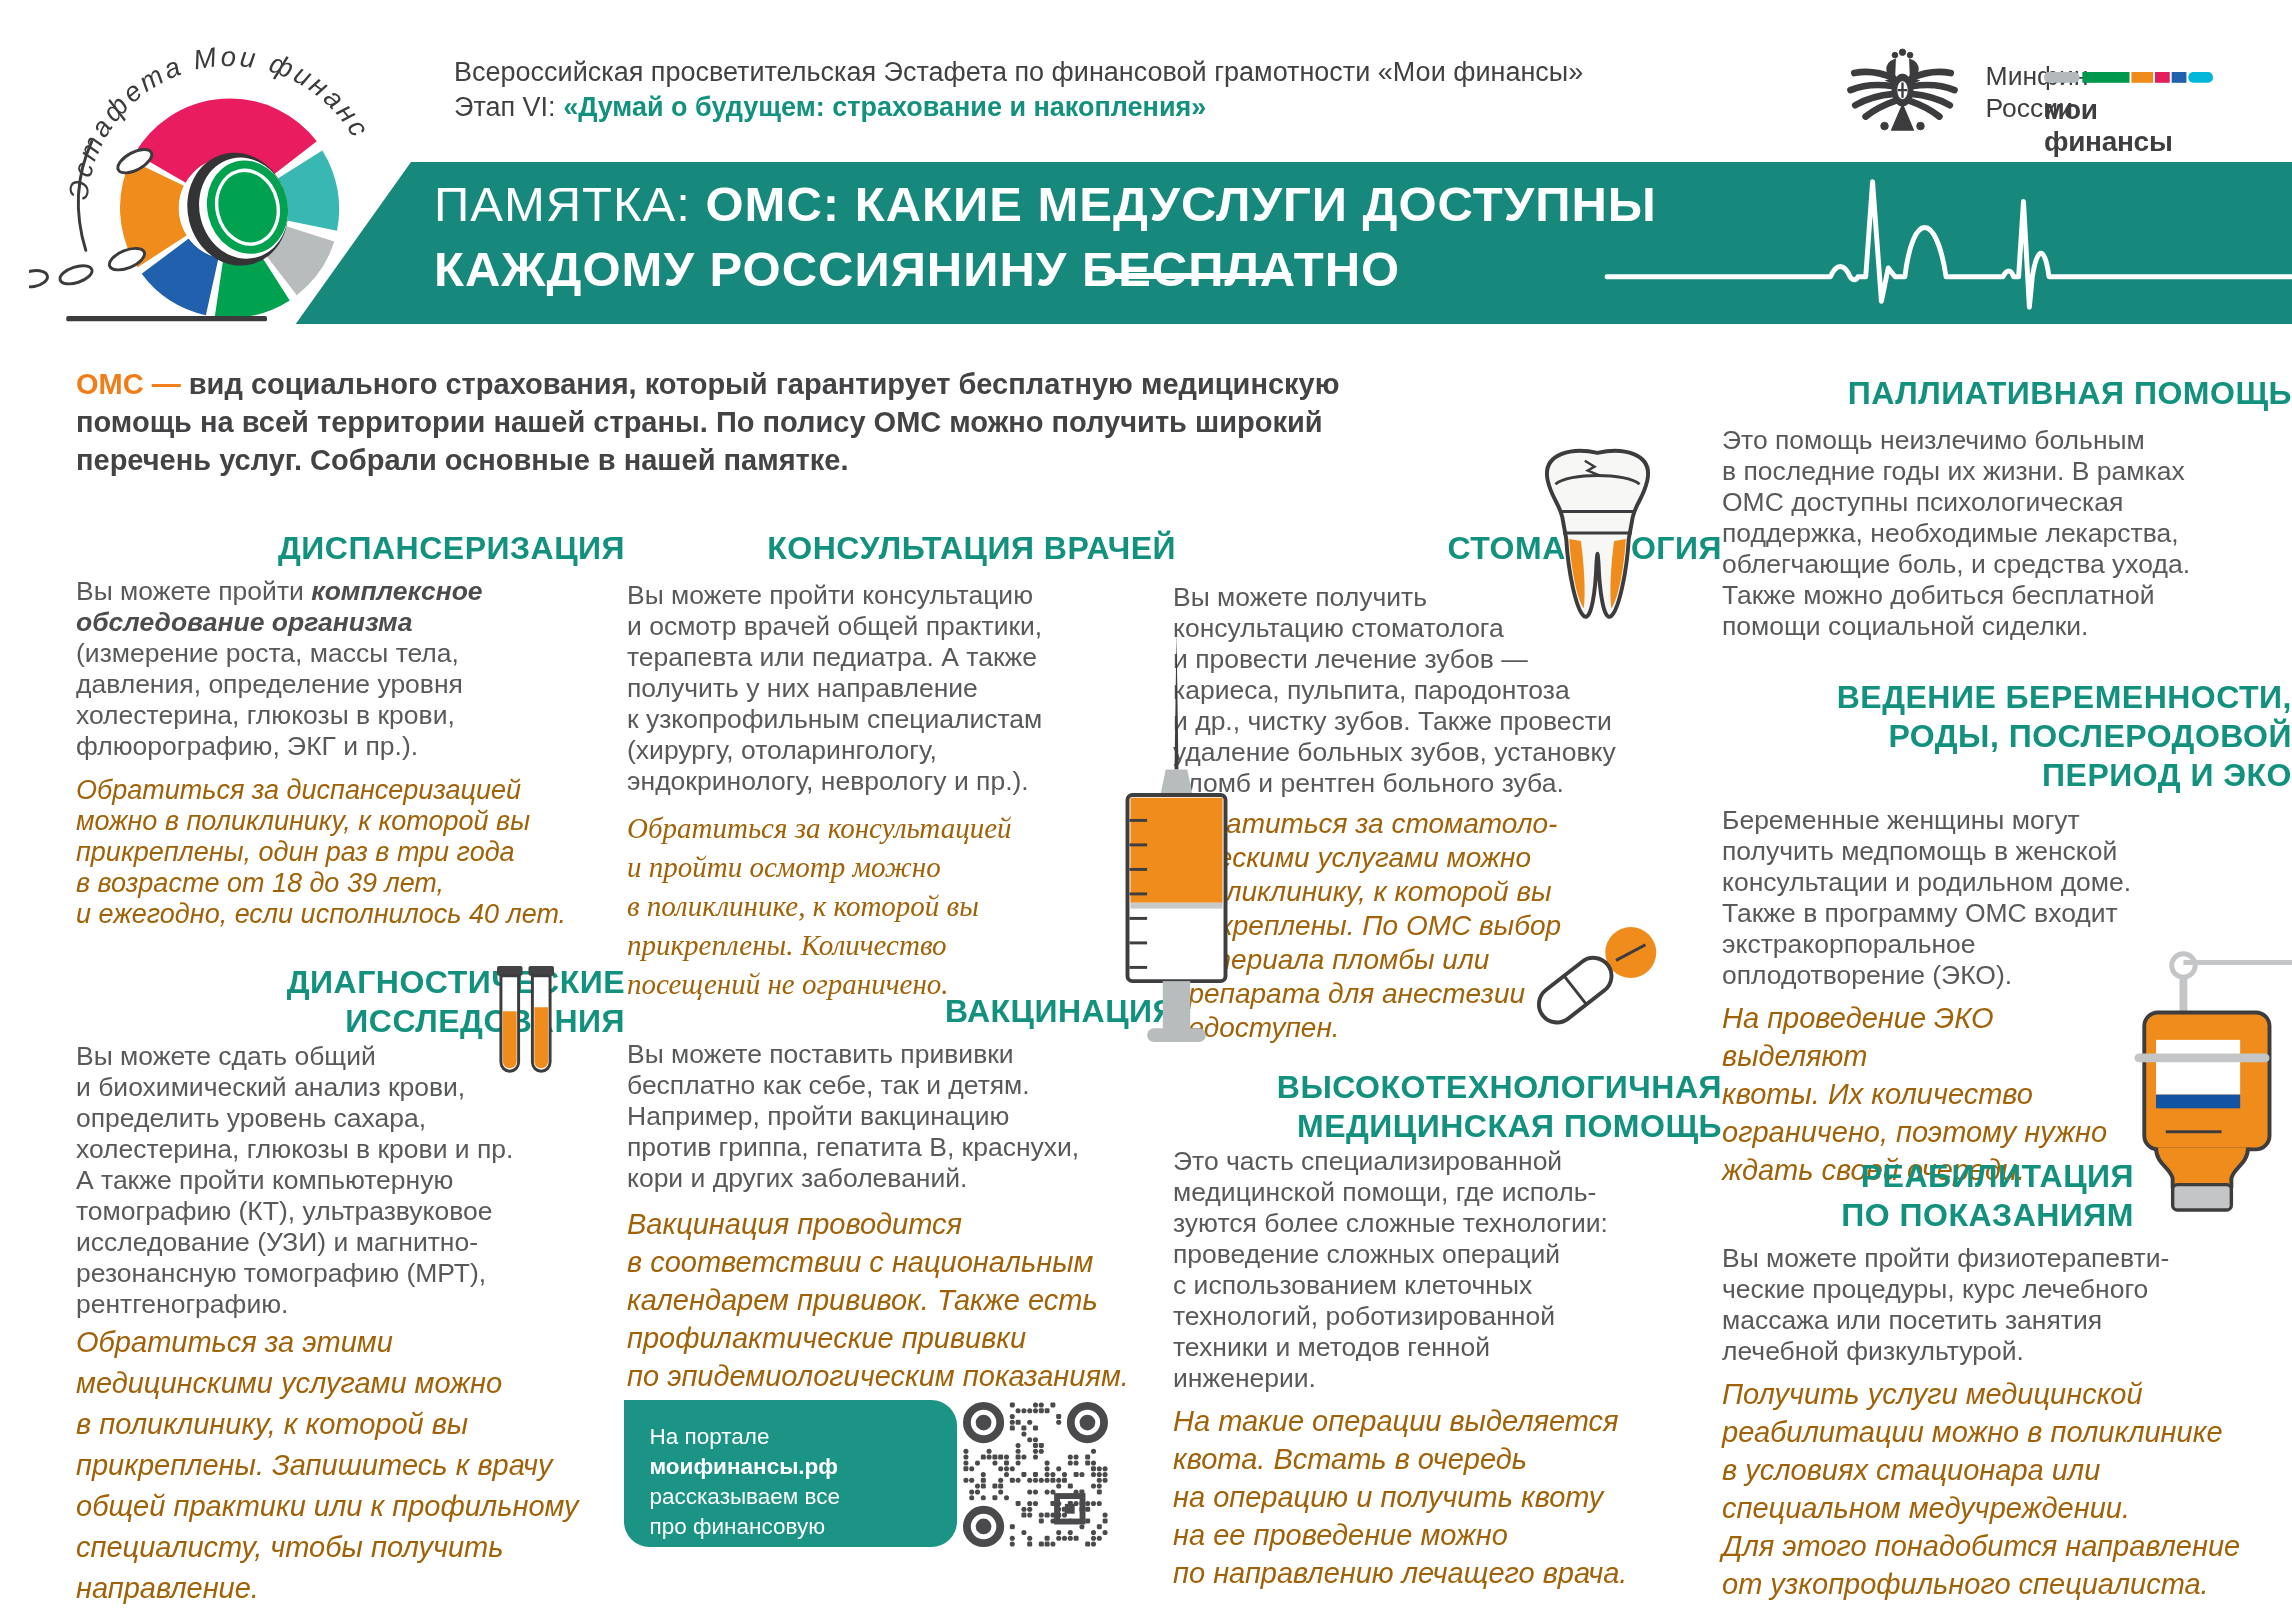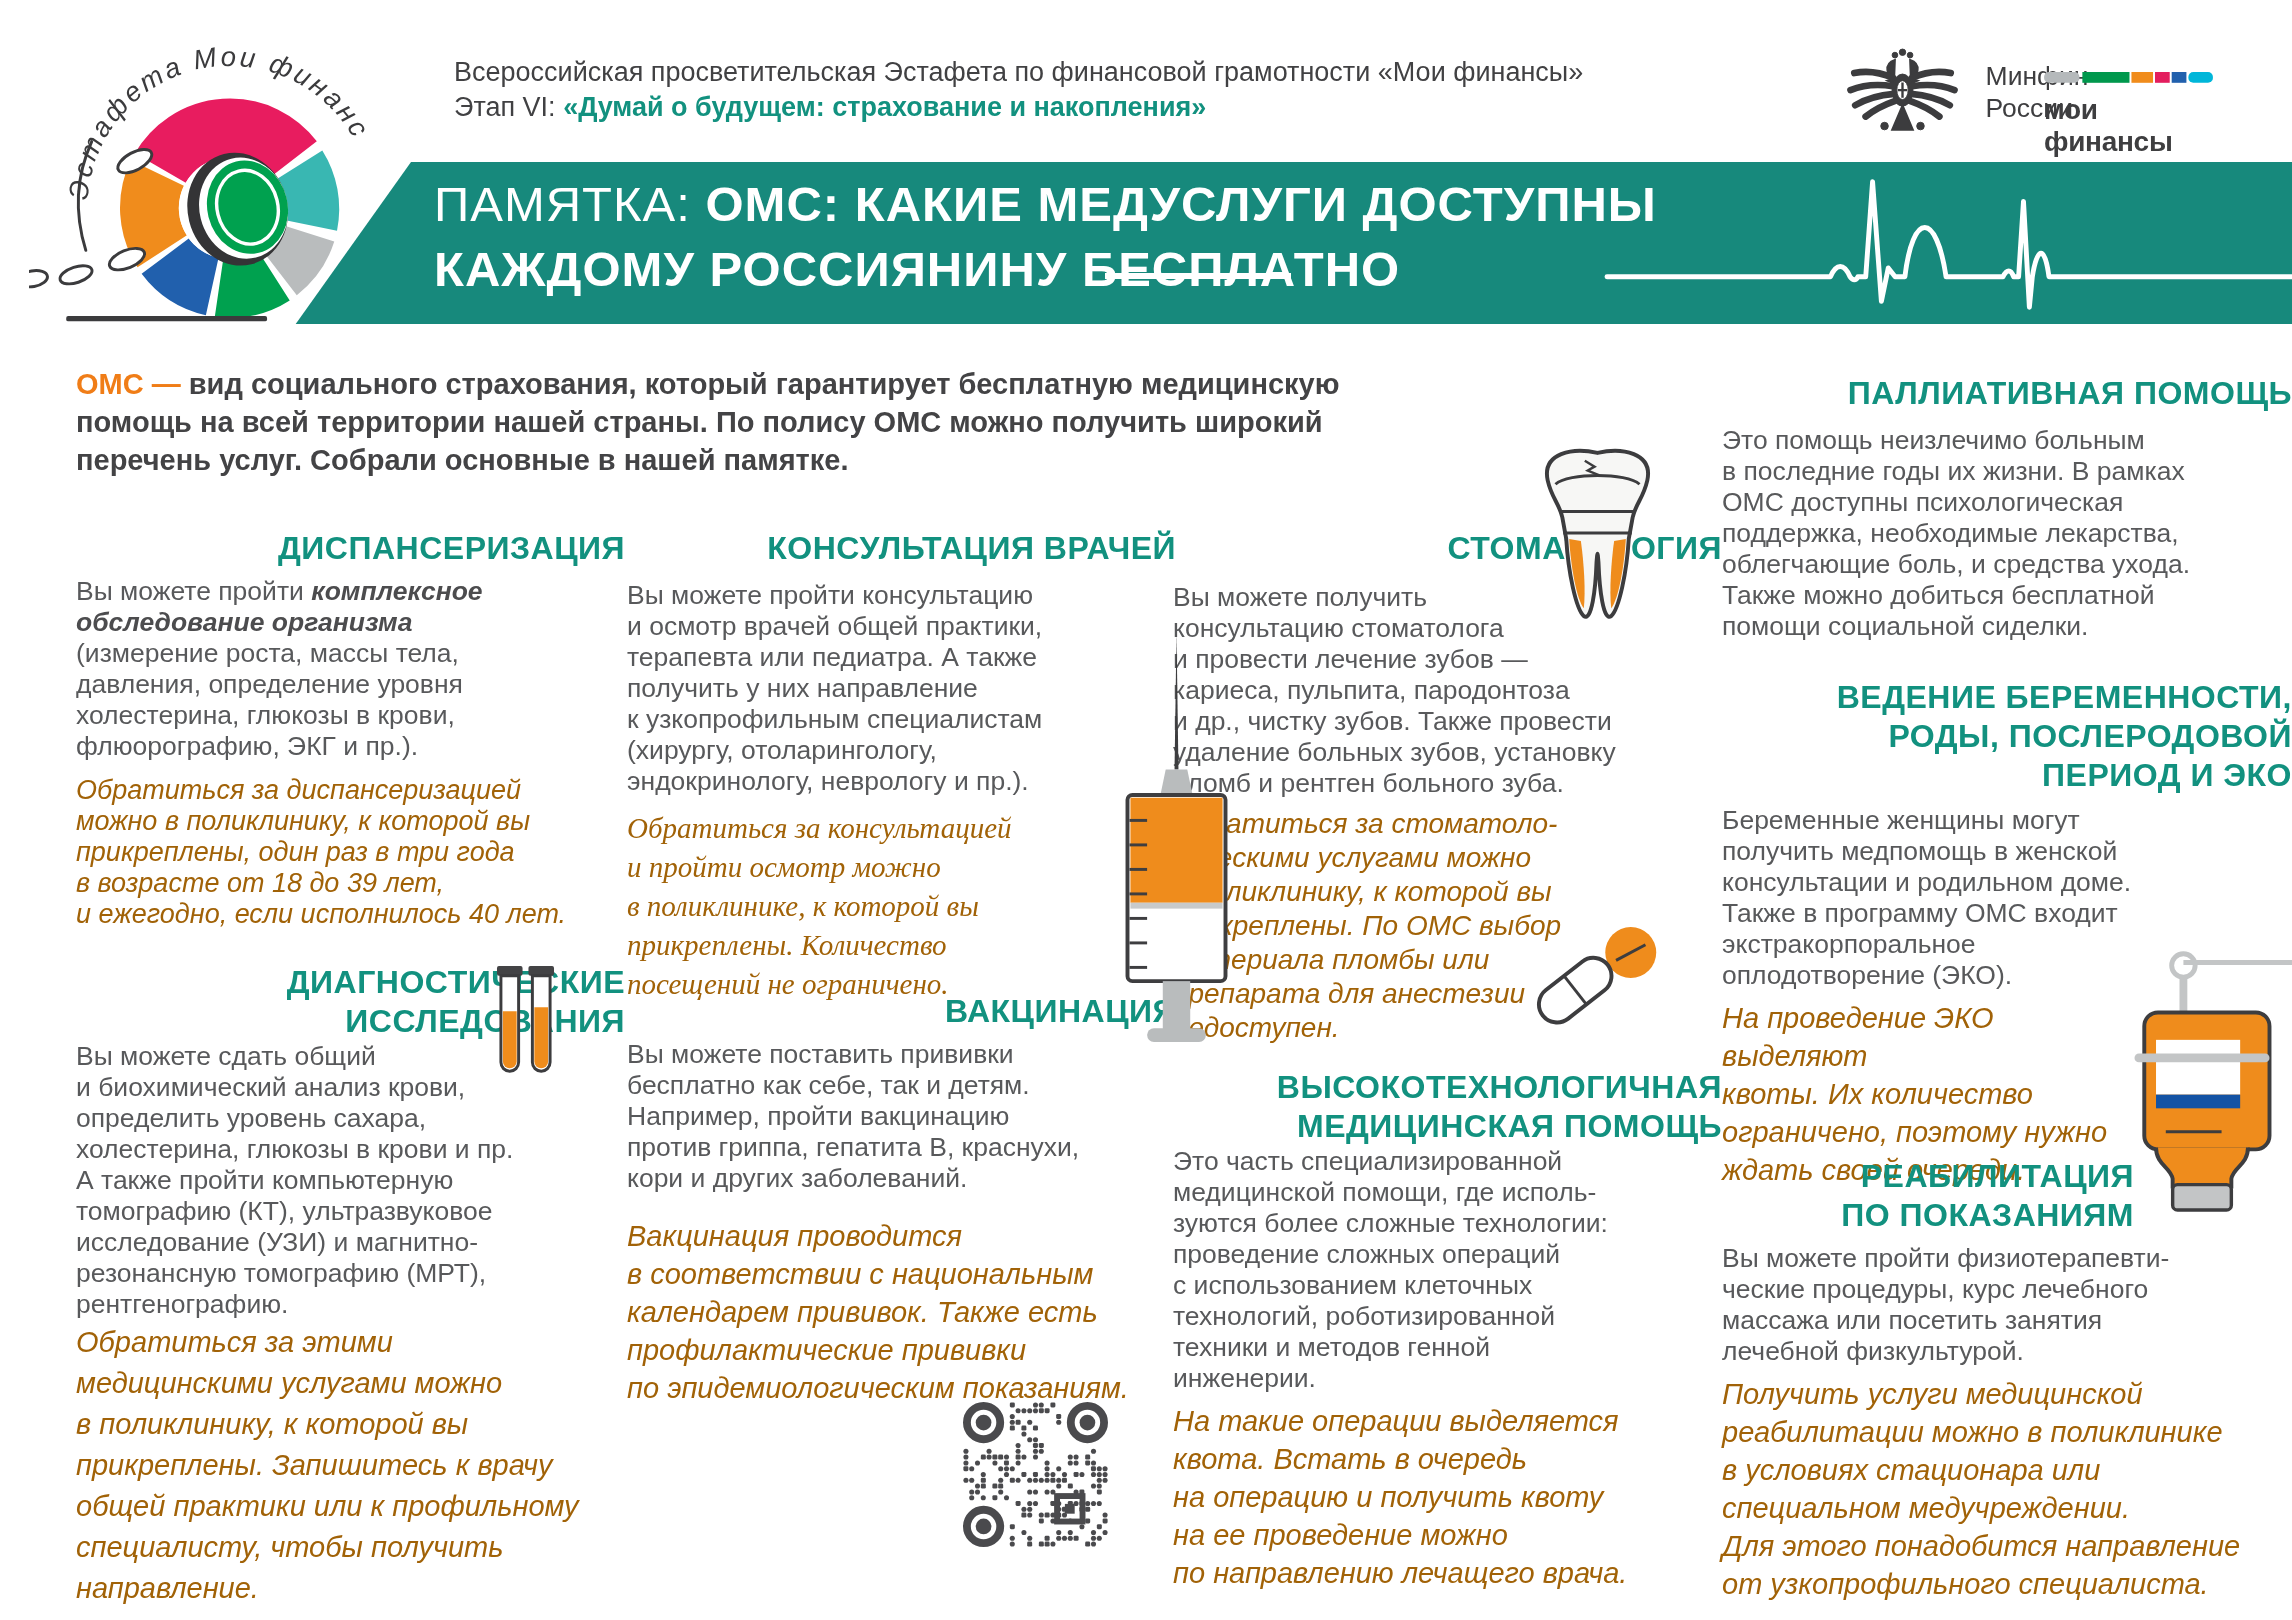--- a/index.html
+++ b/index.html
@@ -203,21 +203,21 @@
 посещений не ограничено.</p>
   </section>
 
   <section class="sec" style="left:627px;top:992px;width:549px">
     <h2 class="sec-title">ВАКЦИНАЦИЯ</h2>
     <p class="sec-body" style="margin-top:7.8px"><span></span><span class="bi"></span><span>Вы можете поставить прививки
 бесплатно как себе, так и детям.
 Например, пройти вакцинацию
 против гриппа, гепатита В, краснухи,
 кори и других заболеваний.</span></p>
-    <p class="sec-note note-d" style="margin-top:23px">Вакцинация проводится
+    <p class="sec-note note-d" style="margin-top:11px">Вакцинация проводится
 в соответствии с национальным
 календарем прививок. Также есть
 профилактические прививки
 по эпидемиологическим показаниям.</p>
   </section>
 
   <section class="sec" style="left:1173px;top:529px;width:549px">
     <h2 class="sec-title">СТОМАТОЛОГИЯ</h2>
     <p class="sec-body" style="margin-top:14px"><span></span><span class="bi"></span><span>Вы можете получить
 консультацию стоматолога
@@ -361,20 +361,24 @@
       <rect x="33" y="78" width="128" height="140" rx="14" fill="#EF8C1C" stroke="#3D3D3F" stroke-width="4"></rect>
       <rect x="45" y="106" width="86" height="56" fill="#fff"></rect>
       <rect x="45" y="162" width="86" height="14" fill="#1353A4"></rect>
       <path d="M45,216 C45,234 60,236 62,248 L62,256 H122 L122,248 C124,236 139,234 139,216" fill="#EF8C1C" stroke="#3D3D3F" stroke-width="4"></path>
       <rect x="62" y="254" width="60" height="26" rx="5" fill="#C3C5C6" stroke="#3D3D3F" stroke-width="3.5"></rect>
       <rect x="23" y="120" width="138" height="9" rx="4.5" fill="#C3C5C6"></rect>
       <path d="M55,200 H112" stroke="#3D3D3F" stroke-width="3"></path>
     </svg>
   </div>
 
+  <div class="qr-box"><span>На портале </span><b>моифинансы.рф</b><span>
+рассказываем все
+про финансовую грамотность,
+накопления и страхование</span></div>
   <svg class="qr-code" id="qr-svg" viewBox="0 0 148 148">
       <rect x="47.8" y="0.4" width="5.1" height="5.1" rx="1.4" fill="#4A4A4D"></rect>
       <circle cx="74.0" cy="3.0" r="2.6" fill="#4A4A4D"></circle>
       <circle cx="79.9" cy="3.0" r="2.6" fill="#4A4A4D"></circle>
       <rect x="89.2" y="0.4" width="5.1" height="5.1" rx="1.4" fill="#4A4A4D"></rect>
       <circle cx="56.2" cy="8.9" r="2.6" fill="#4A4A4D"></circle>
       <circle cx="62.2" cy="8.9" r="2.6" fill="#4A4A4D"></circle>
       <circle cx="68.1" cy="8.9" r="2.6" fill="#4A4A4D"></circle>
       <circle cx="74.0" cy="8.9" r="2.6" fill="#4A4A4D"></circle>
       <rect x="77.4" y="6.3" width="5.1" height="5.1" rx="1.4" fill="#4A4A4D"></rect>

